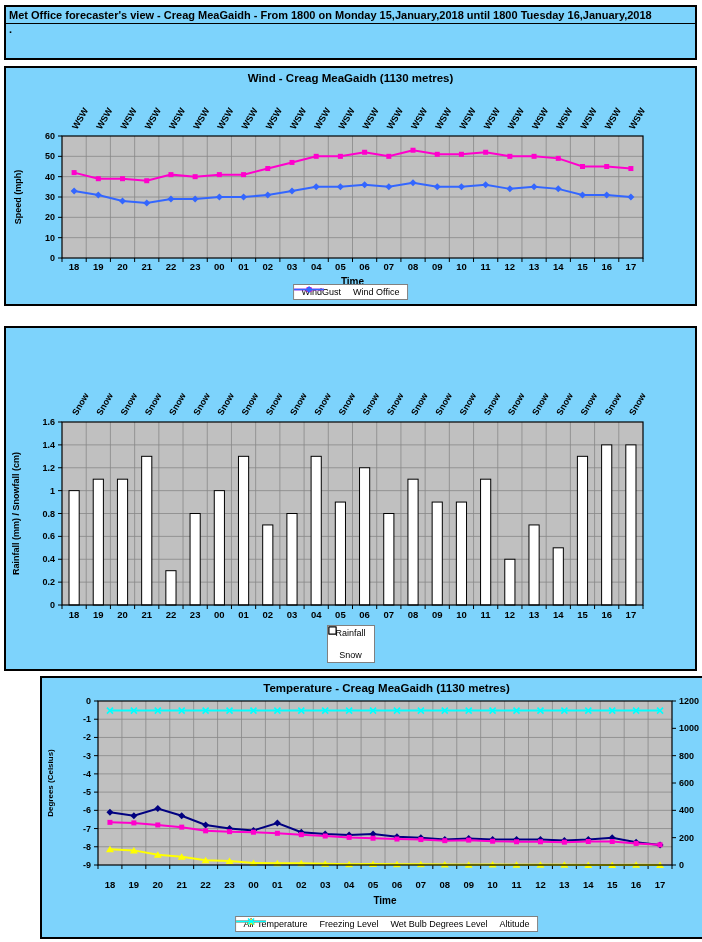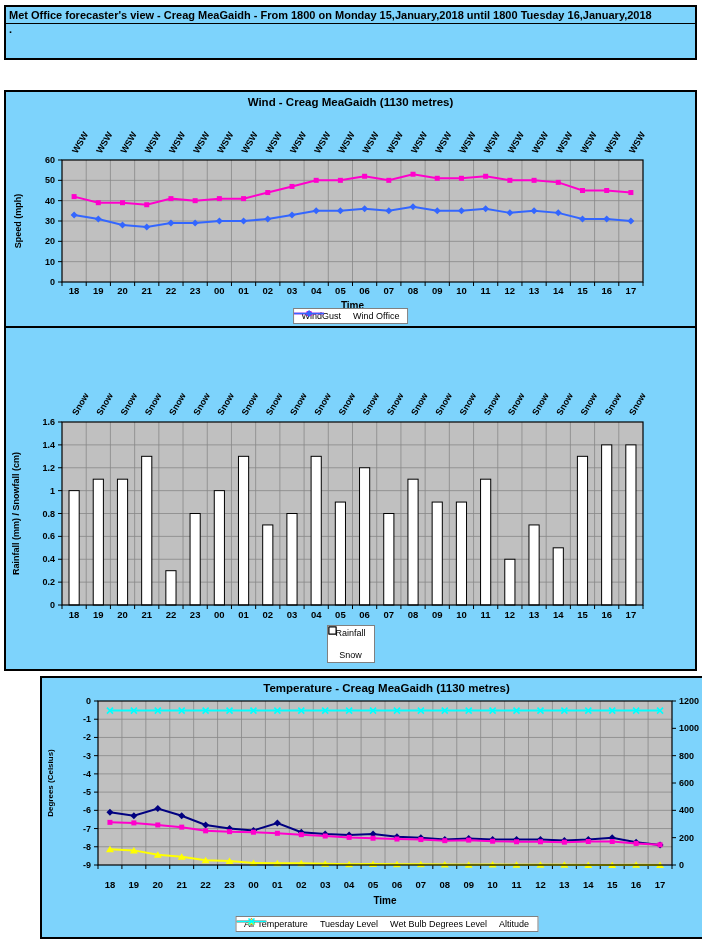--- a/index.html
+++ b/index.html
@@ -1,21 +1,21 @@
 <!DOCTYPE html>
 <html><head>
 <meta charset="utf-8">
 <style>
   html,body{margin:0;padding:0;background:#fff;}
   body{width:702px;height:942px;position:relative;font-family:"Liberation Sans",sans-serif;color:#000;overflow:hidden;}
   .panel{position:absolute;left:4px;width:693px;border:2px solid #000;background:#7dd3fc;box-sizing:border-box;}
   #header-panel{top:5px;height:55px;}
   .title-row{font-size:11px;font-weight:bold;padding:2px 3px;border-bottom:1px solid #000;white-space:nowrap;}
   .note-row{font-size:11px;font-weight:bold;padding:0 3px;line-height:11px;}
-  #wind-panel{top:66px;height:240px;margin-top:24px;}
+  #wind-panel{top:66px;height:240px;}
   #precip-panel{top:326px;height:345px;}
   #temp-panel{top:676px;height:263px;margin-left:36px;}
   .chart-title{position:absolute;top:4px;left:0;width:100%;text-align:center;font-size:11.5px;font-weight:bold;margin:0;z-index:2;}
   .chart-panel svg{position:absolute;top:0;left:0;}
   .legend{position:absolute;left:50%;transform:translateX(-50%);border:1px solid #808080;background:#fff;padding:2px 8px;font-size:9px;white-space:nowrap;display:inline-flex;align-items:center;gap:12px;}
   #wind-panel .legend{bottom:4px;}
   #precip-panel .legend{bottom:6px;flex-direction:column;}
   #temp-panel .legend{bottom:5px;}
   .legend-item{display:inline-flex;align-items:center;gap:3px;}
   svg text{fill:#000;}
@@ -661,21 +661,21 @@
           <line x1="0" y1="4.5" x2="30" y2="4.5" stroke="#000080" stroke-width="1.6"></line>
           <path d="M15 1L18.5 4.5L15 8L11.5 4.5Z" fill="#000080"></path>
         </svg>
         <span>Air Temperature</span>
       </span>
       <span class="legend-item">
         <svg width="30" height="9">
           <line x1="0" y1="4.5" x2="30" y2="4.5" stroke="#FF00CC" stroke-width="1.6"></line>
           <rect x="12.5" y="2" width="5" height="5" fill="#FF00CC"></rect>
         </svg>
-        <span>Tuesday Level</span>
+        <span>Freezing Level</span>
       </span>
       <span class="legend-item">
         <svg width="30" height="9">
           <line x1="0" y1="4.5" x2="30" y2="4.5" stroke="#FFFF00" stroke-width="1.6"></line>
           <path d="M15 1L19 7.5L11 7.5Z" fill="#FFFF00"></path>
         </svg>
         <span>Wet Bulb Degrees Level</span>
       </span>
       <span class="legend-item">
         <svg width="30" height="9">

